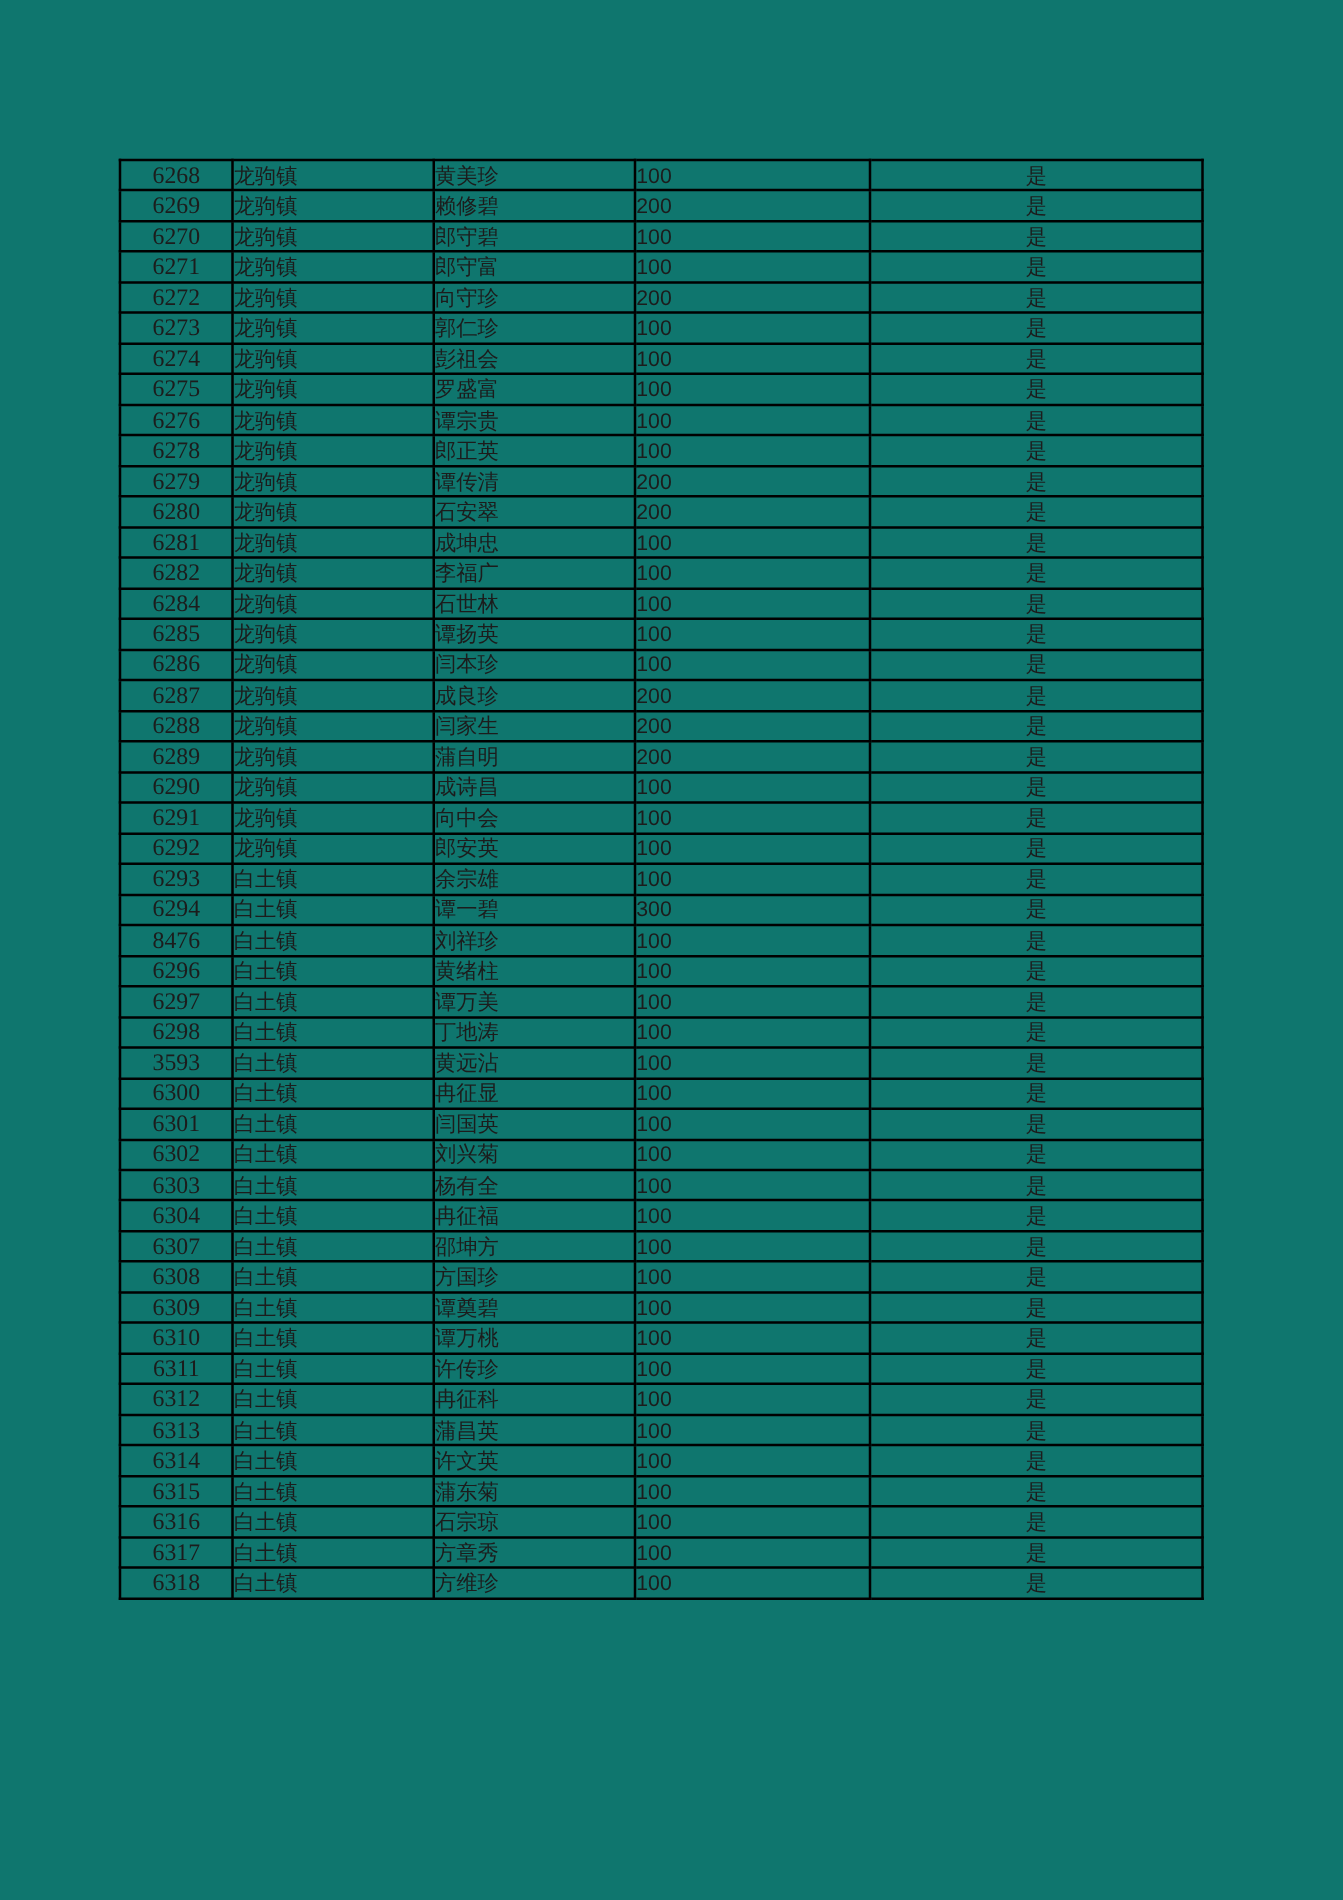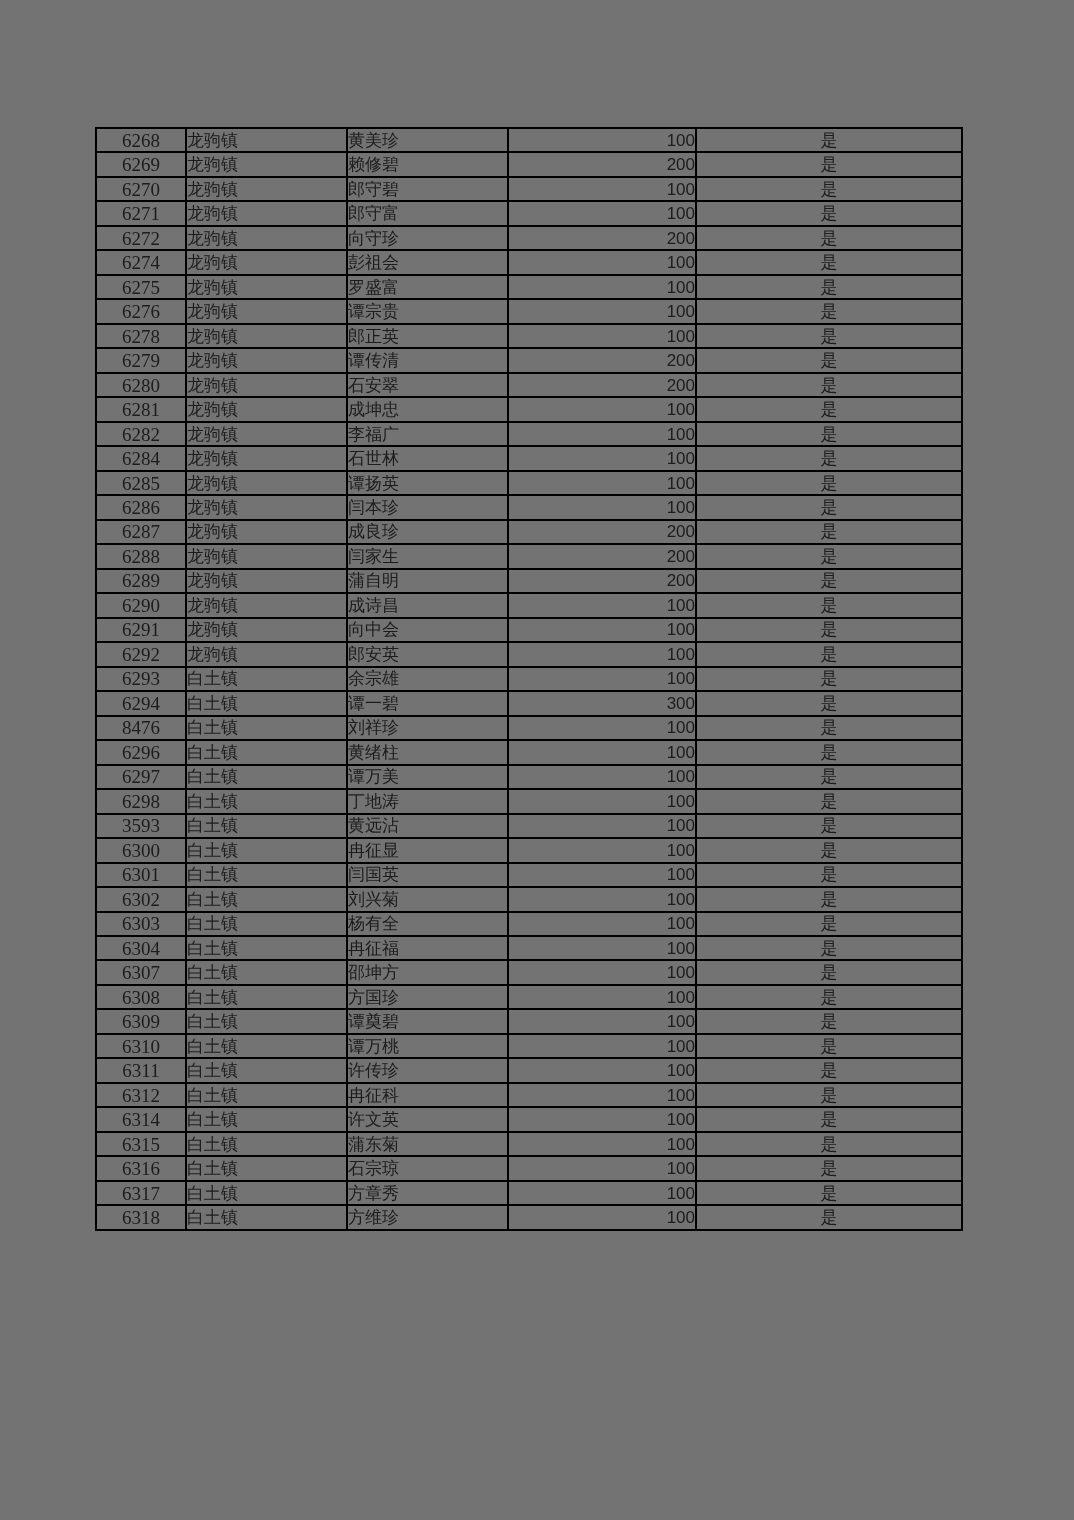--- a/index.html
+++ b/index.html
@@ -5,21 +5,21 @@
   html, body {
     margin: 0;
     padding: 0;
     background: #ffffff;
     font-family: "Liberation Serif", serif;
   }
   .page {
     position: relative;
     width: 1074px;
     height: 1520px;
-    background: #737373;
+    background: #0f766e;
     overflow: hidden;
   }
   table.grid {
     position: absolute;
     left: 95px;
     top: 127px;
     width: 866px;
     border-collapse: collapse;
     table-layout: fixed;
   }
@@ -43,21 +43,21 @@
   }
   td.c-town, td.c-name {
     font-family: "Liberation Serif", serif;
     font-size: 17px;
     text-align: left;
     padding-left: 5px;
   }
   td.c-amt {
     font-family: "Liberation Sans", sans-serif;
     font-size: 17px;
-    text-align: right;
+    text-align: left;
     padding-left: 3px;
   }
   td.c-flag {
     font-family: "Liberation Serif", serif;
     font-size: 17px;
     text-align: center;
   }
 </style>
 </head>
 <body>
@@ -101,20 +101,27 @@
           <td class="c-flag">是</td>
         </tr>
         <tr>
           <td class="c-id">6272</td>
           <td class="c-town">龙驹镇</td>
           <td class="c-name">向守珍</td>
           <td class="c-amt">200</td>
           <td class="c-flag">是</td>
         </tr>
         <tr>
+          <td class="c-id">6273</td>
+          <td class="c-town">龙驹镇</td>
+          <td class="c-name">郭仁珍</td>
+          <td class="c-amt">100</td>
+          <td class="c-flag">是</td>
+        </tr>
+        <tr>
           <td class="c-id">6274</td>
           <td class="c-town">龙驹镇</td>
           <td class="c-name">彭祖会</td>
           <td class="c-amt">100</td>
           <td class="c-flag">是</td>
         </tr>
         <tr>
           <td class="c-id">6275</td>
           <td class="c-town">龙驹镇</td>
           <td class="c-name">罗盛富</td>
@@ -342,20 +349,27 @@
           <td class="c-id">6311</td>
           <td class="c-town">白土镇</td>
           <td class="c-name">许传珍</td>
           <td class="c-amt">100</td>
           <td class="c-flag">是</td>
         </tr>
         <tr>
           <td class="c-id">6312</td>
           <td class="c-town">白土镇</td>
           <td class="c-name">冉征科</td>
+          <td class="c-amt">100</td>
+          <td class="c-flag">是</td>
+        </tr>
+        <tr>
+          <td class="c-id">6313</td>
+          <td class="c-town">白土镇</td>
+          <td class="c-name">蒲昌英</td>
           <td class="c-amt">100</td>
           <td class="c-flag">是</td>
         </tr>
         <tr>
           <td class="c-id">6314</td>
           <td class="c-town">白土镇</td>
           <td class="c-name">许文英</td>
           <td class="c-amt">100</td>
           <td class="c-flag">是</td>
         </tr>

